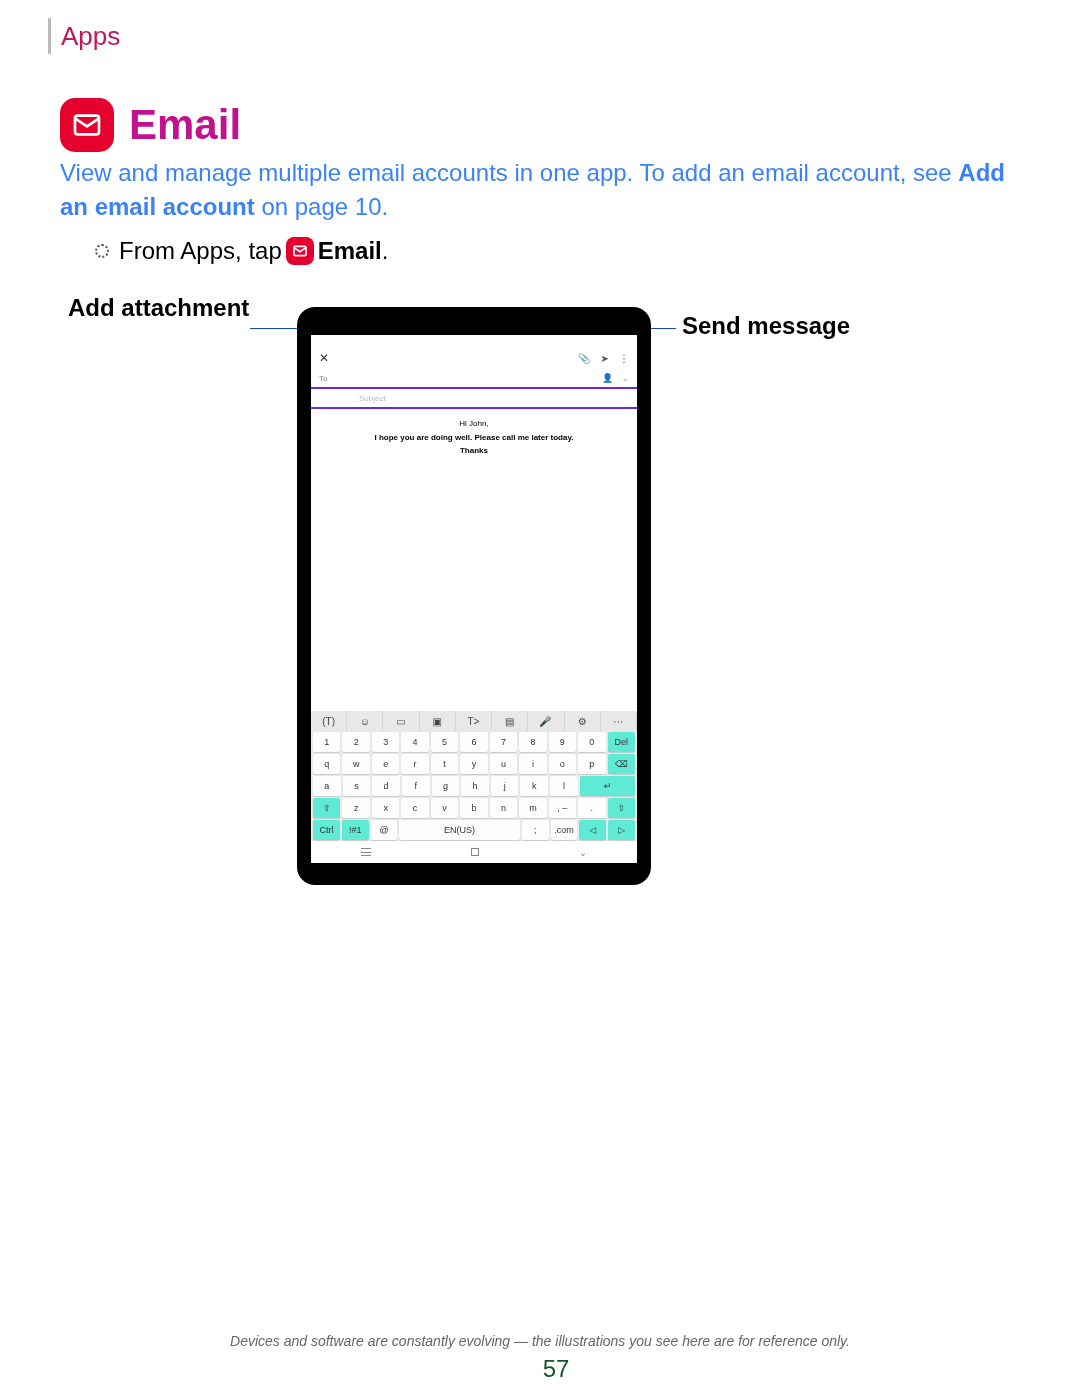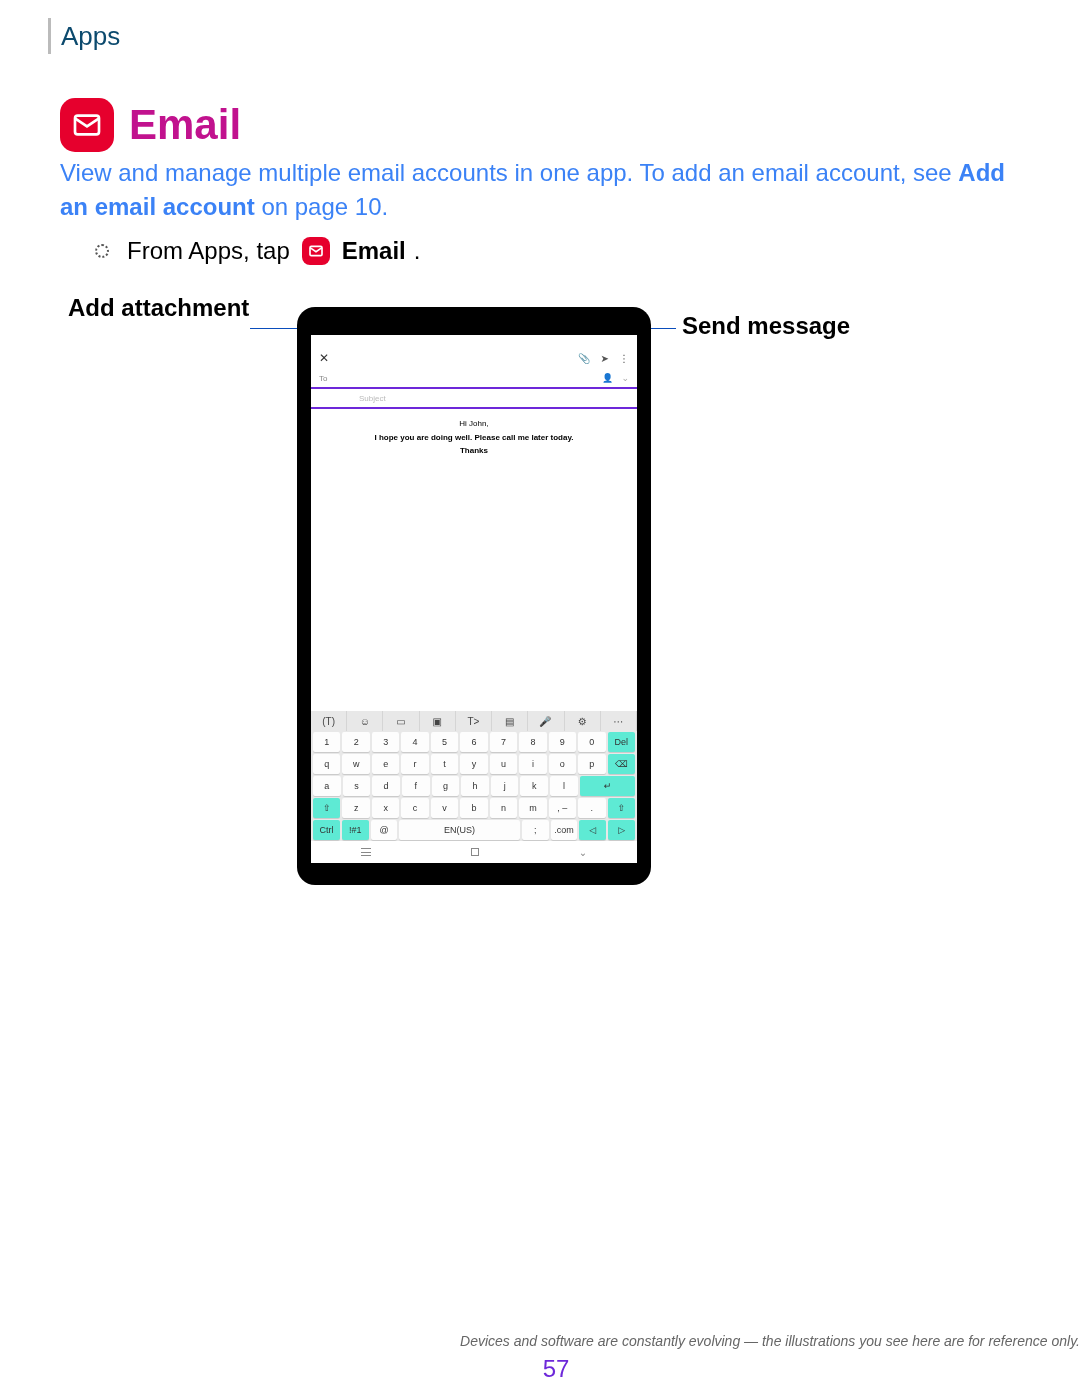--- a/index.html
+++ b/index.html
@@ -11,21 +11,21 @@
     color: #000;
     position: relative;
   }
   .breadcrumb {
     position: absolute;
     top: 18px;
     left: 48px;
     display: flex;
     align-items: center;
     font-size: 26px;
-    color: #0c4a6e;
+    color: #be185d;
   }
   .breadcrumb-bar {
     width: 3px;
     height: 36px;
     background: #bbb;
     margin-right: 10px;
   }
 
   .section-header {
     position: absolute;
@@ -62,21 +62,20 @@
   }
   .body-text .bold { font-weight: bold; }
 
   .step-line {
     position: absolute;
     top: 237px;
     left: 95px;
     font-size: 24px;
     display: flex;
     align-items: center;
-    gap: 8px;
   }
   .step-bullet {
     width: 14px;
     height: 14px;
     border: 2px dotted #555;
     border-radius: 50%;
     margin-right: 10px;
   }
   .small-icon-badge {
     width: 28px;
@@ -252,32 +251,32 @@
     font-size: 10px;
   }
   .nb-square { width:8px; height:8px; border:1px solid #888; }
   .nb-lines { width:10px; height:8px; display:flex; flex-direction:column; justify-content:space-between;}
   .nb-lines span{height:1px;background:#888;}
 
   .disclaimer {
     position: absolute;
     bottom: 48px;
     left: 0; right: 0;
-    text-align: right;
+    text-align: center;
     font-size: 14px;
     font-style: italic;
     color: #666;
   }
   .pagenum {
     position: absolute;
     bottom: 14px;
     left: 0; right: 0;
     text-align: center;
     font-size: 24px;
-    color: #6d28d9;
+    color: #14532d;
     margin-left: 32px;
   }
 </style>
 </head>
 <body>
 
 <div class="breadcrumb">
   <div class="breadcrumb-bar"></div>
   <span>Apps</span>
 </div>

